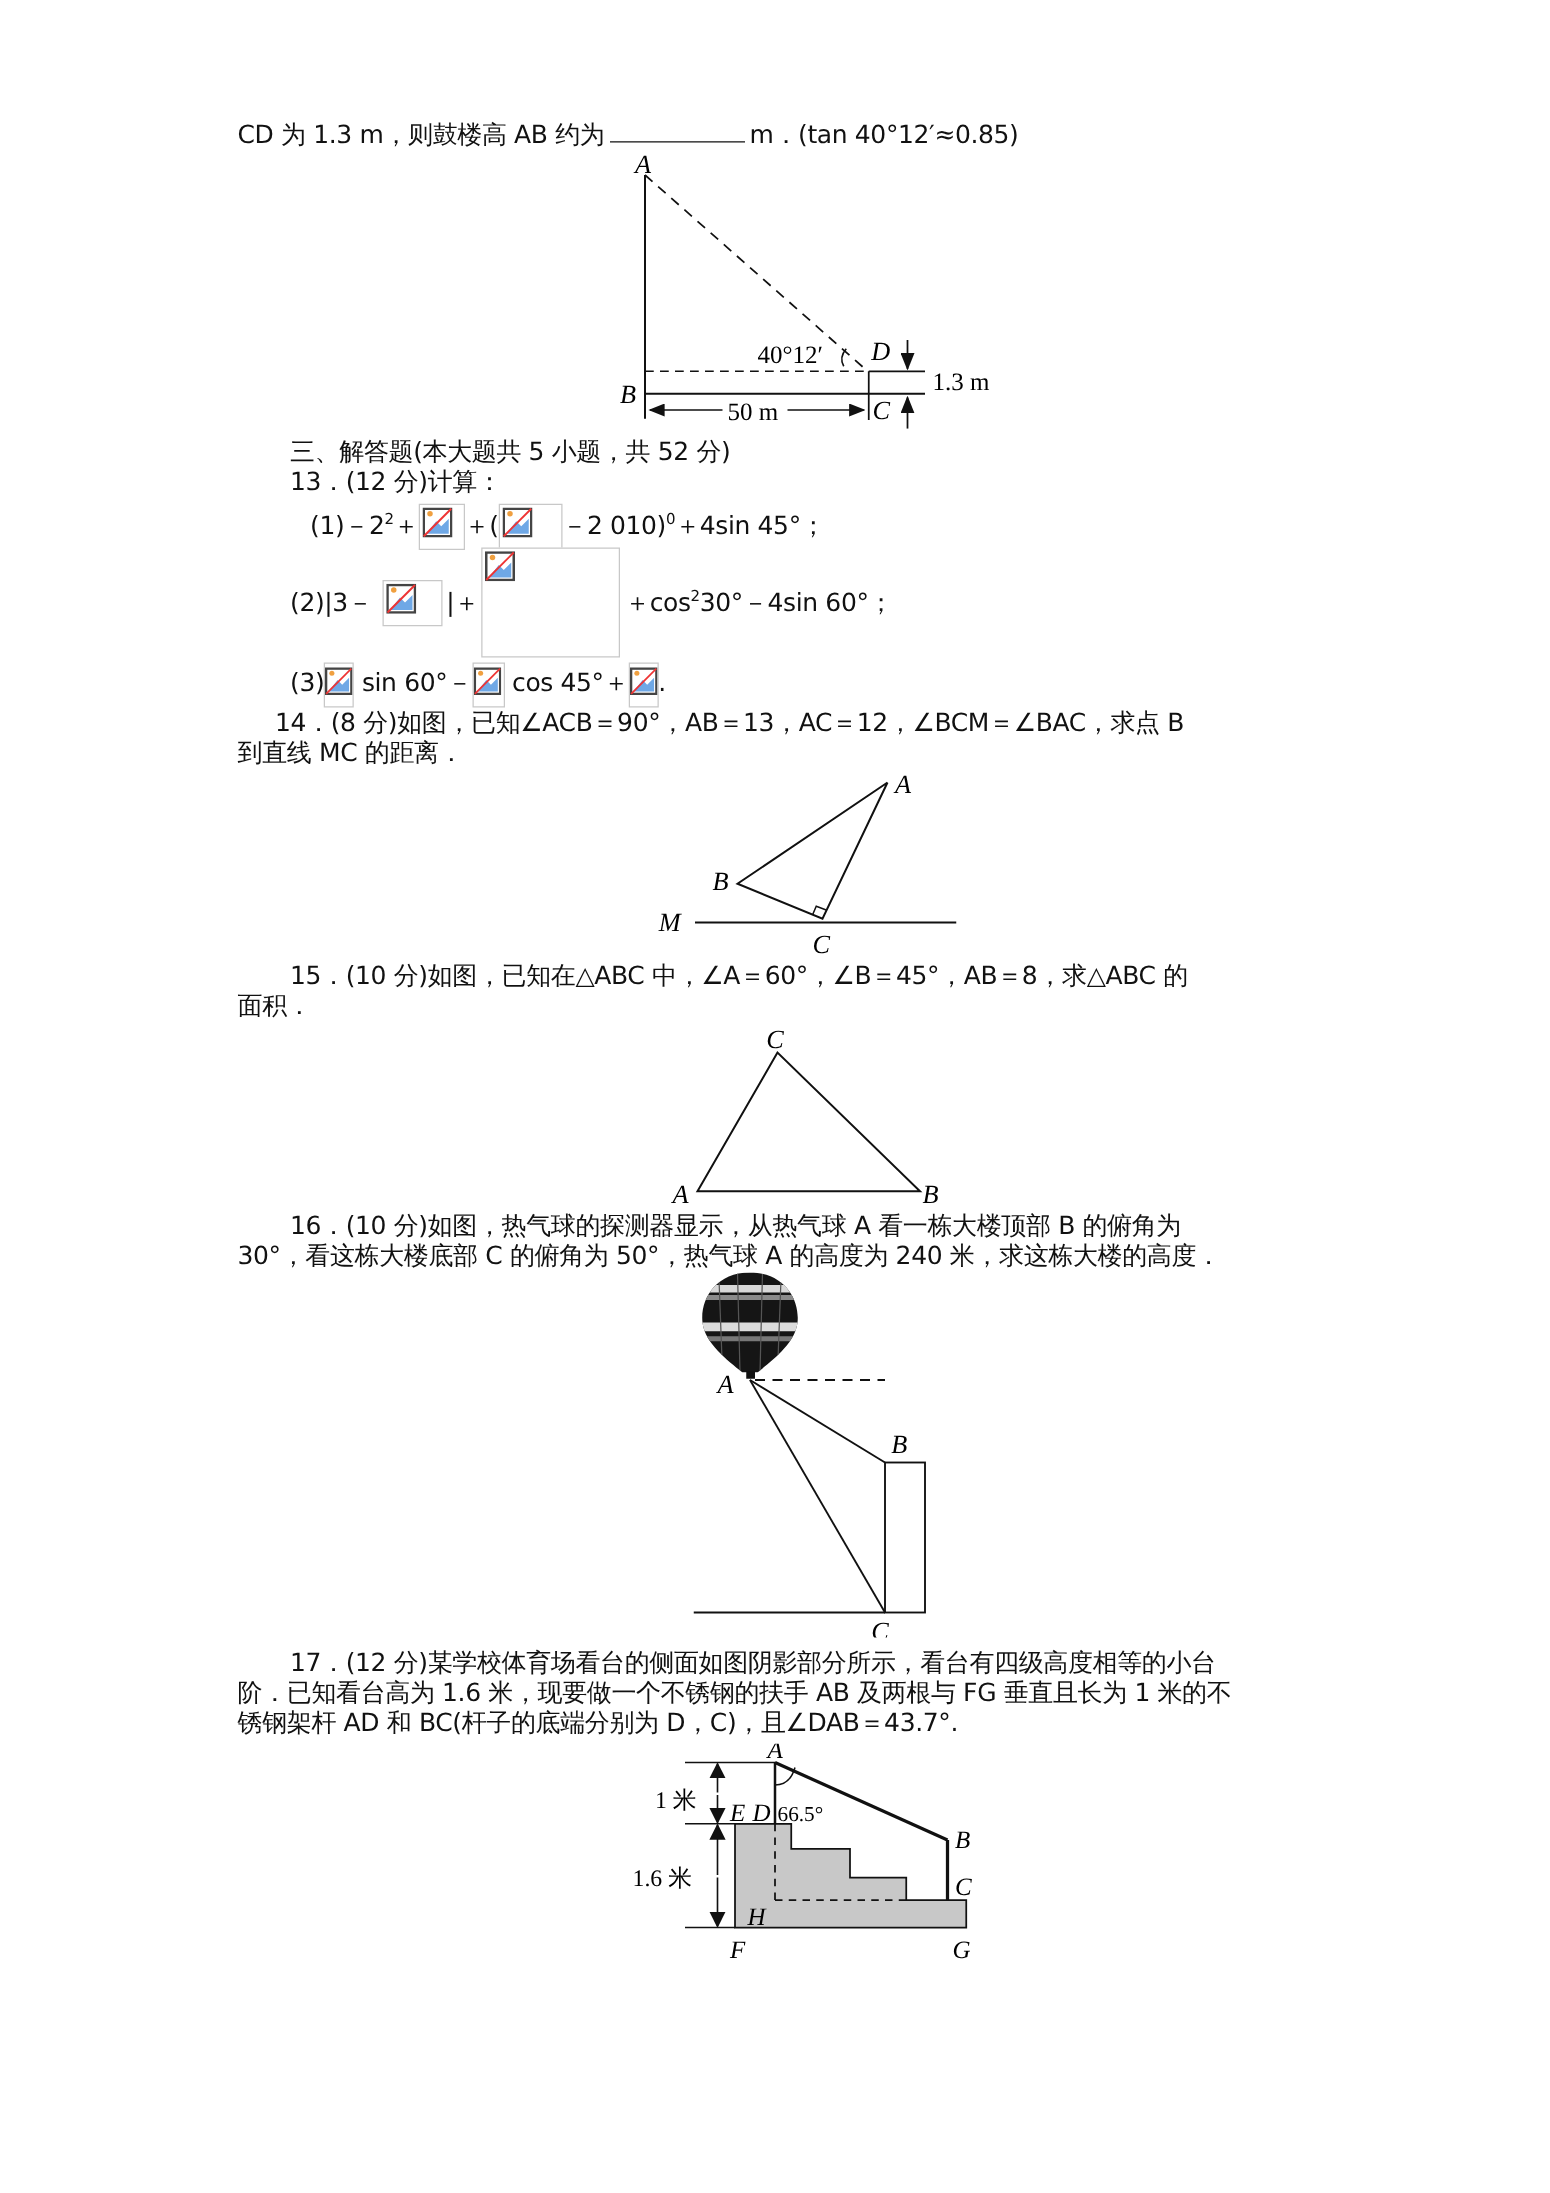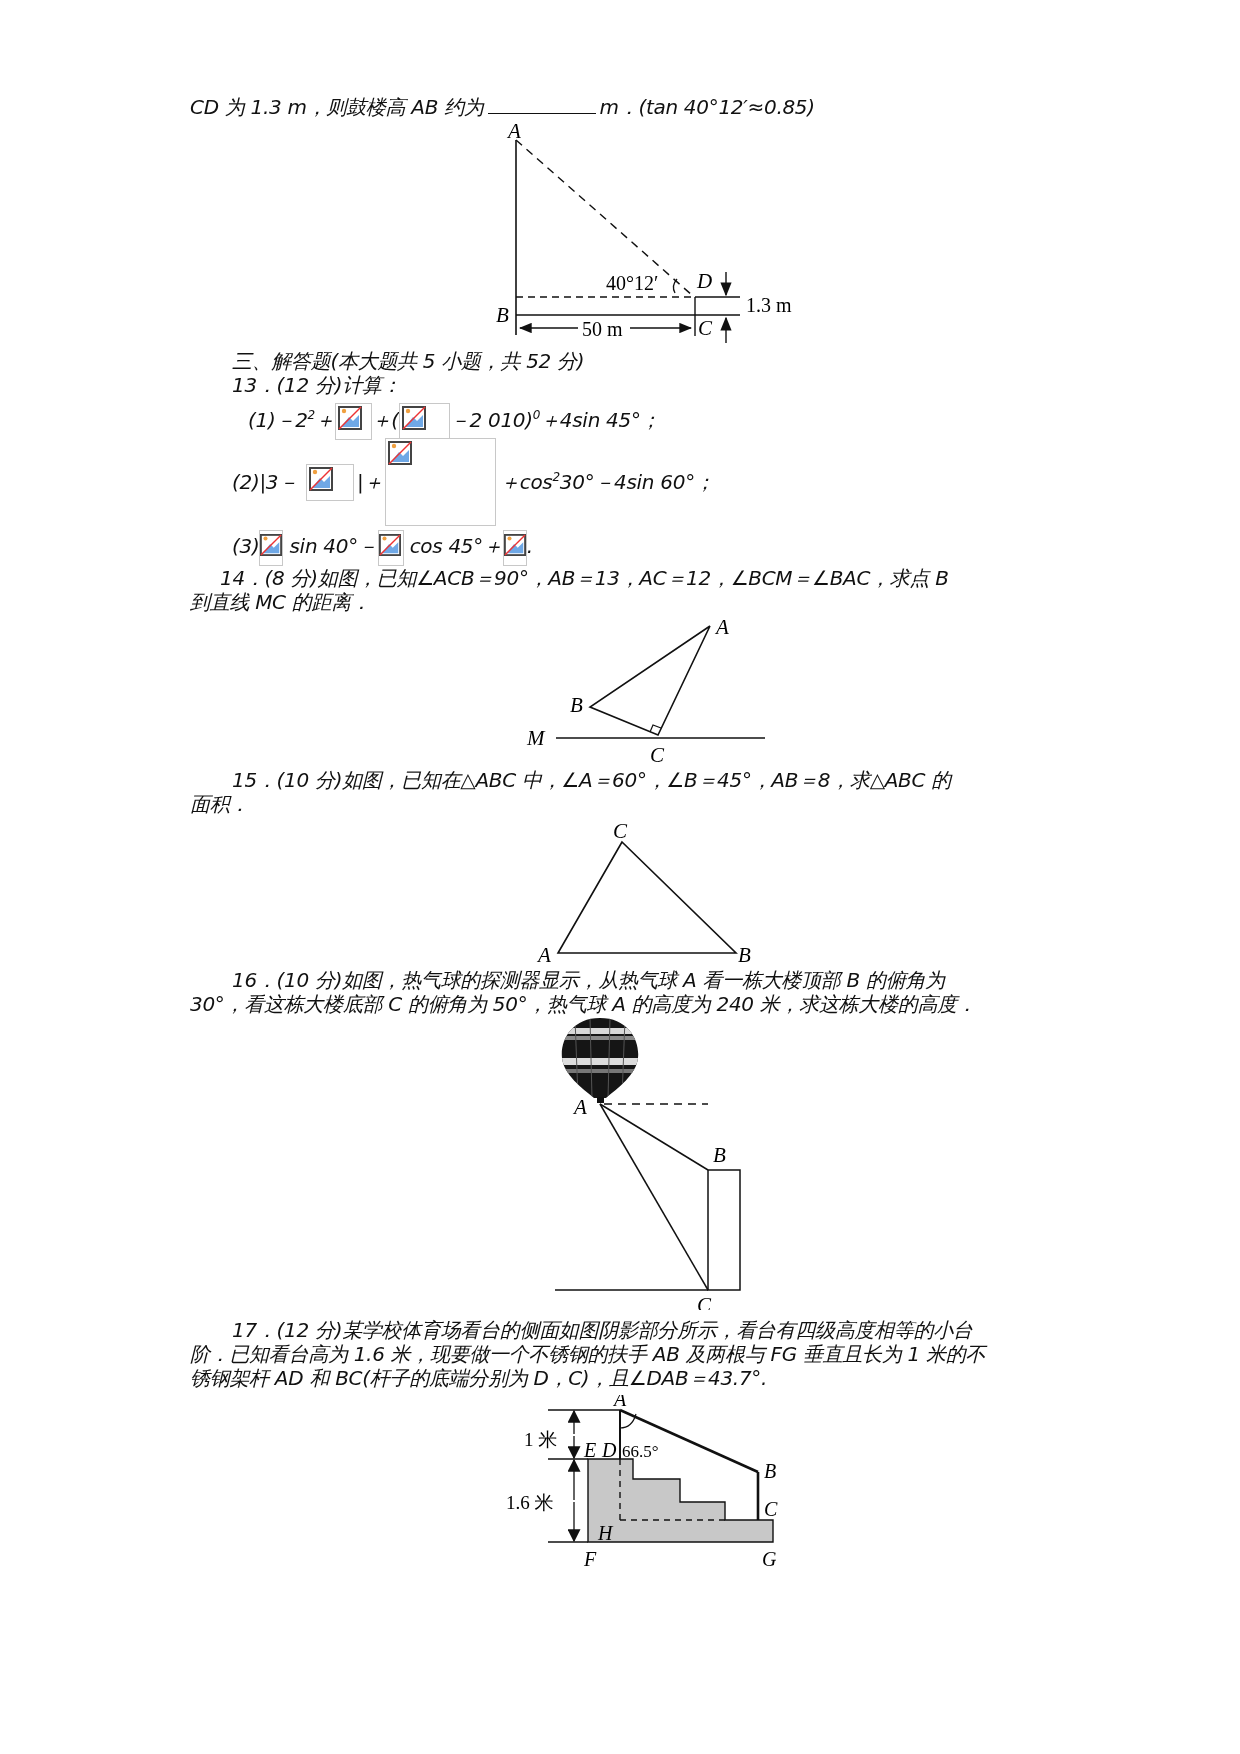--- a/index.html
+++ b/index.html
@@ -1,17 +1,17 @@
 <!DOCTYPE html>
 <html><head>
 <meta charset="utf-8">
 <style>
   html,body{margin:0;padding:0;background:#fff;}
   body{width:1240px;height:1754px;position:relative;overflow:hidden;font-family:"DejaVu Sans","Liberation Sans",sans-serif;color:#111;}
-  .t{position:absolute;font-size:20px;line-height:24px;white-space:nowrap;letter-spacing:-0.3px;font-style:italic;}
+  .t{position:absolute;font-size:20px;line-height:24px;white-space:nowrap;letter-spacing:-0.3px;}
   .blank{display:inline-block;width:108px;border-bottom:1.5px solid #111;height:18px;vertical-align:baseline;margin:0 4px;}
   sup{font-size:12px;vertical-align:8px;line-height:0;}
   .img{display:inline-block;border:1px solid #c8c8c8;vertical-align:middle;position:relative;box-sizing:border-box;background:#fff;}
   .img .glyph{position:absolute;left:2px;top:2px;width:24px;height:24px;}
   svg text{font-family:"Liberation Serif","DejaVu Serif",serif;font-style:italic;}
   svg .up{font-style:normal;}
   .footer{position:absolute;left:0;width:1240px;top:1756px;font-family:"Liberation Serif","DejaVu Serif",serif;font-size:20px;}
 </style>
 </head>
 <body>
@@ -84,21 +84,21 @@
     </span>
   <span style="position:absolute;left:268px;top:32px;"><span>＋cos</span><sup>2</sup><span>30°－4sin 60°；</span></span>
 </div>
 
 <div class="t" style="left:232px;top:527px;height:38px;line-height:38px;">
   <span>(3)</span><span class="img" style="width:24px;height:36px;"><svg class="glyph" style="left:0;width:22px;" viewBox="0 0 24 24">
         <rect x="1" y="1" width="22" height="22" fill="#fff" stroke="#444" stroke-width="2"></rect>
         <polygon points="3,21 11,11 15,15 21,9 21,21" fill="#6fa8e6"></polygon>
         <circle cx="6" cy="5" r="2.2" fill="#f0a040"></circle>
         <line x1="1" y1="23" x2="23" y2="1" stroke="#e33" stroke-width="1.5"></line>
-      </svg></span> <span>sin 40°－</span><span class="img" style="width:26px;height:36px;"><svg class="glyph" style="left:0;width:22px;" viewBox="0 0 24 24">
+      </svg></span> <span>sin 60°－</span><span class="img" style="width:26px;height:36px;"><svg class="glyph" style="left:0;width:22px;" viewBox="0 0 24 24">
         <rect x="1" y="1" width="22" height="22" fill="#fff" stroke="#444" stroke-width="2"></rect>
         <polygon points="3,21 11,11 15,15 21,9 21,21" fill="#6fa8e6"></polygon>
         <circle cx="6" cy="5" r="2.2" fill="#f0a040"></circle>
         <line x1="1" y1="23" x2="23" y2="1" stroke="#e33" stroke-width="1.5"></line>
       </svg></span> <span>cos 45°＋</span><span class="img" style="width:24px;height:36px;"><svg class="glyph" style="left:0;width:22px;" viewBox="0 0 24 24">
         <rect x="1" y="1" width="22" height="22" fill="#fff" stroke="#444" stroke-width="2"></rect>
         <polygon points="3,21 11,11 15,15 21,9 21,21" fill="#6fa8e6"></polygon>
         <circle cx="6" cy="5" r="2.2" fill="#f0a040"></circle>
         <line x1="1" y1="23" x2="23" y2="1" stroke="#e33" stroke-width="1.5"></line>
       </svg></span><span>.</span>

